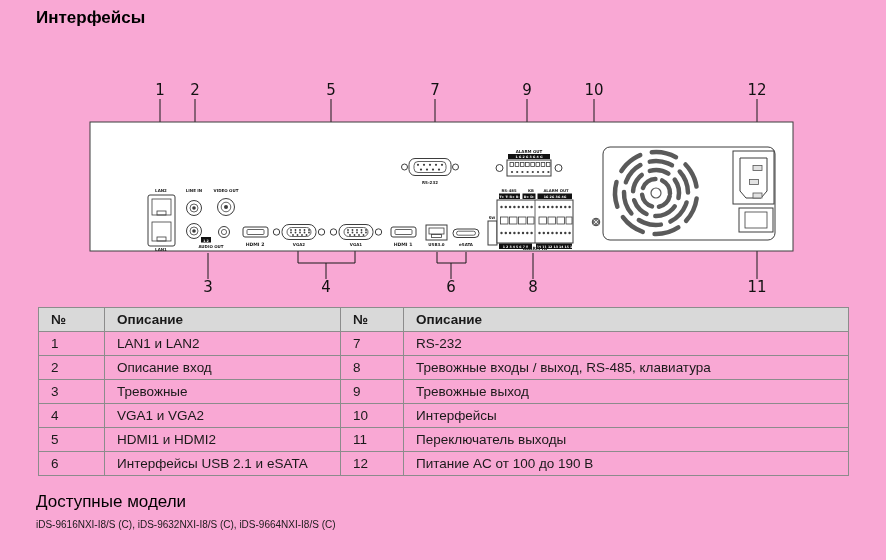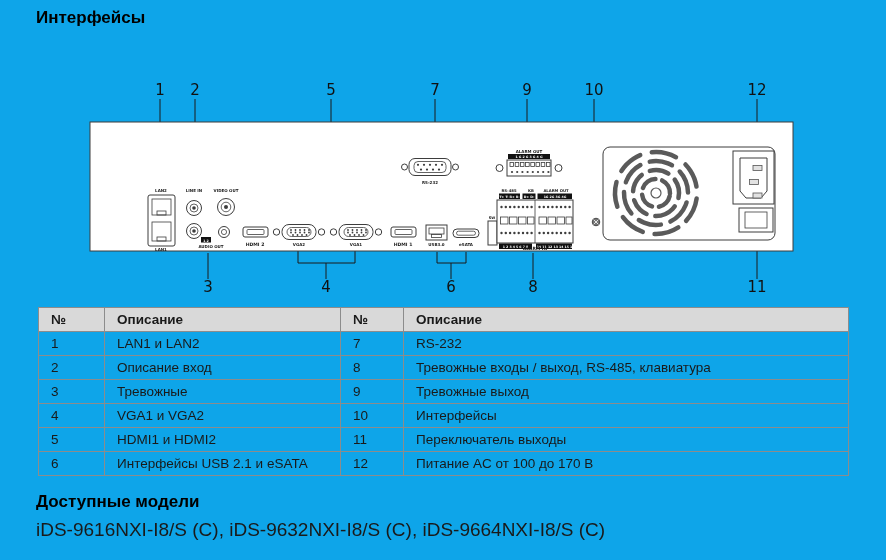--- a/index.html
+++ b/index.html
@@ -1,20 +1,20 @@
 <!DOCTYPE html>
 <html><head>
 <meta charset="utf-8">
 <style>
   html,body{margin:0;padding:0;background:#fff;}
-  .page{position:relative;width:886px;height:560px;background:#0ea5e9;overflow:hidden;
+  .page{position:relative;width:886px;height:560px;background:#f9a8d4;overflow:hidden;
         font-family:"Liberation Sans","DejaVu Sans",sans-serif;color:#1a1a1a;}
   .h1{position:absolute;left:36px;top:8px;font-size:17px;font-weight:bold;color:#000;}
-  .h2{position:absolute;left:36px;top:492px;font-size:17px;font-weight:bold;color:#000;}
-  .models{position:absolute;left:36px;top:519px;font-size:19px;color:#1a1a1a;}
+  .h2{position:absolute;left:36px;top:492px;font-size:17px;font-weight:normal;color:#000;}
+  .models{position:absolute;left:36px;top:519px;font-size:10px;color:#1a1a1a;}
   svg.diagram{position:absolute;left:0;top:0;}
   svg text{font-family:"DejaVu Sans","Liberation Sans",sans-serif;fill:#1a1a1a;}
   .callout{font-size:15px;fill:#111;text-anchor:middle;}
   .plabel{font-size:4.6px;font-weight:bold;text-anchor:middle;}
   .plabel-sm{font-size:4px;font-weight:bold;text-anchor:middle;}
   .pinlabel{font-size:3.2px;fill:#fff;text-anchor:middle;font-weight:bold;}
   .stk{stroke:#3d3d3d;fill:none;stroke-width:1;}
   .stkf{stroke:#3d3d3d;fill:#fff;stroke-width:1;}
   .thin{stroke:#3d3d3d;fill:none;stroke-width:0.8;}
   .lead{stroke:#1a1a1a;stroke-width:1;fill:none;}
@@ -359,21 +359,21 @@
       <tr>
         <td>5</td>
         <td>HDMI1 и HDMI2</td>
         <td>11</td>
         <td>Переключатель выходы</td>
       </tr>
       <tr>
         <td>6</td>
         <td>Интерфейсы USB 2.1 и eSATA</td>
         <td>12</td>
-        <td>Питание AC от 100 до 170 В</td>
+        <td>Питание AC от 100 до 190 В</td>
       </tr>
     </tbody>
   </table>
 
   <div class="h2">Доступные модели</div>
   <div class="models">iDS-9616NXI-I8/S (C), iDS-9632NXI-I8/S (C), iDS-9664NXI-I8/S (C)</div>
 
 </div>
 
 </body></html>

